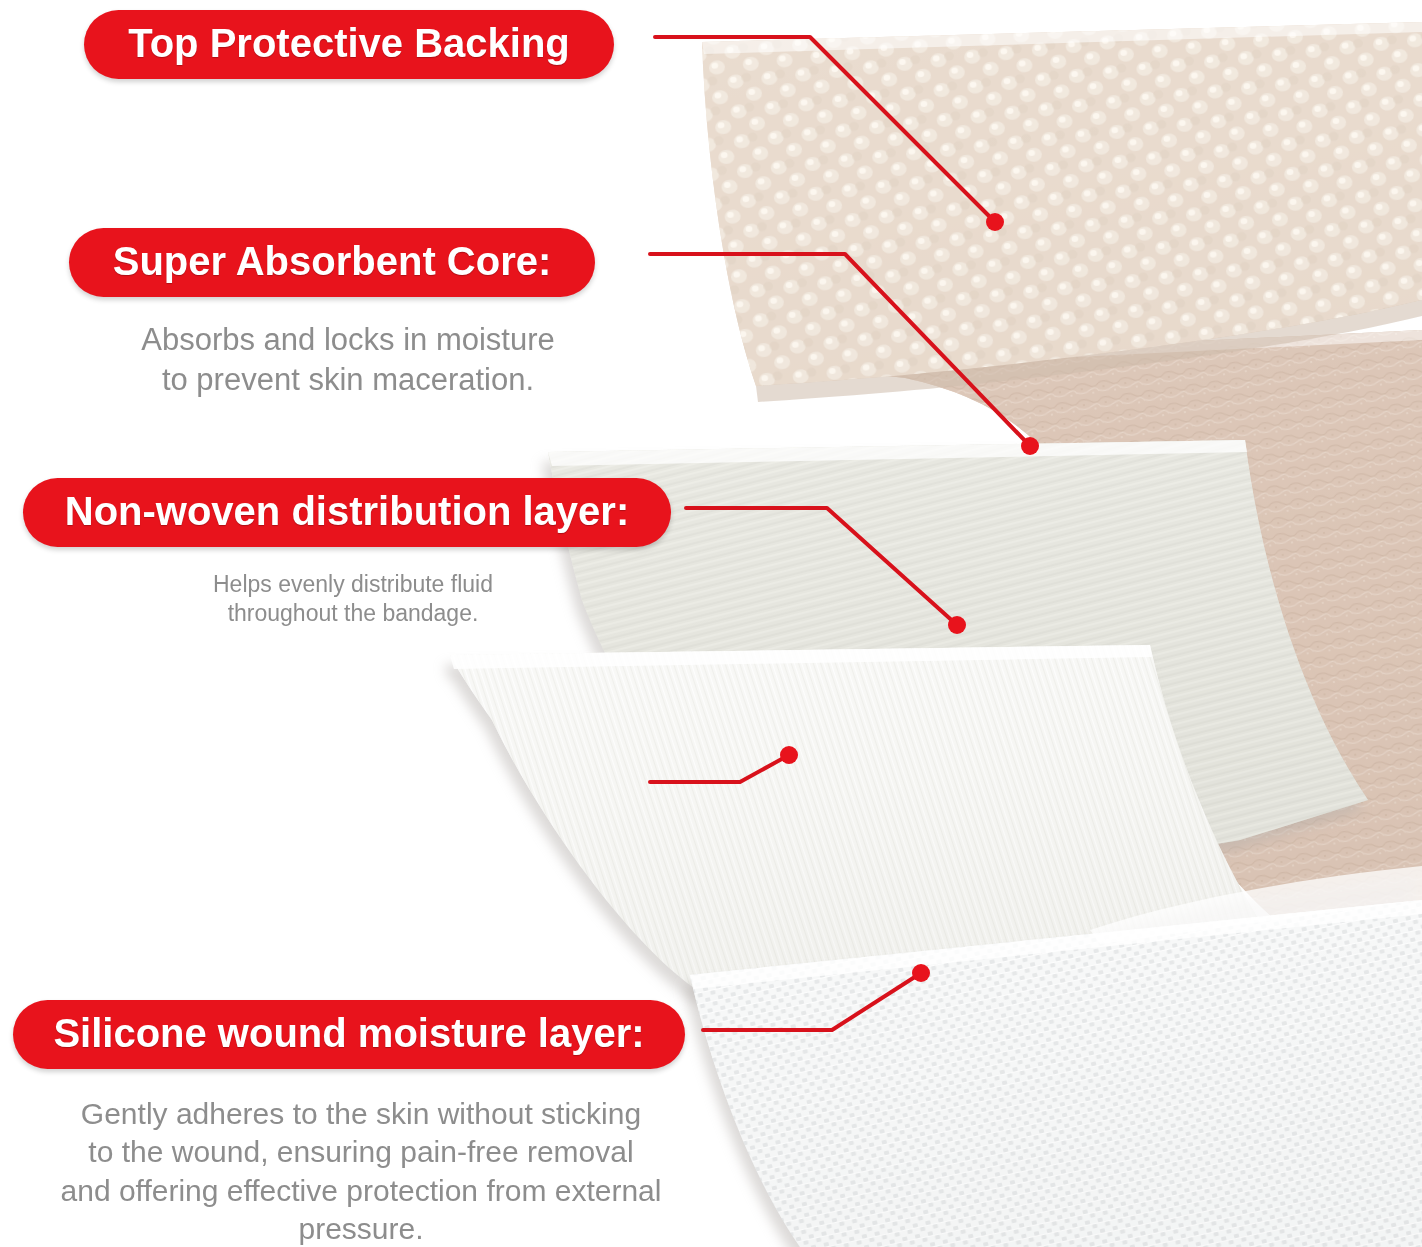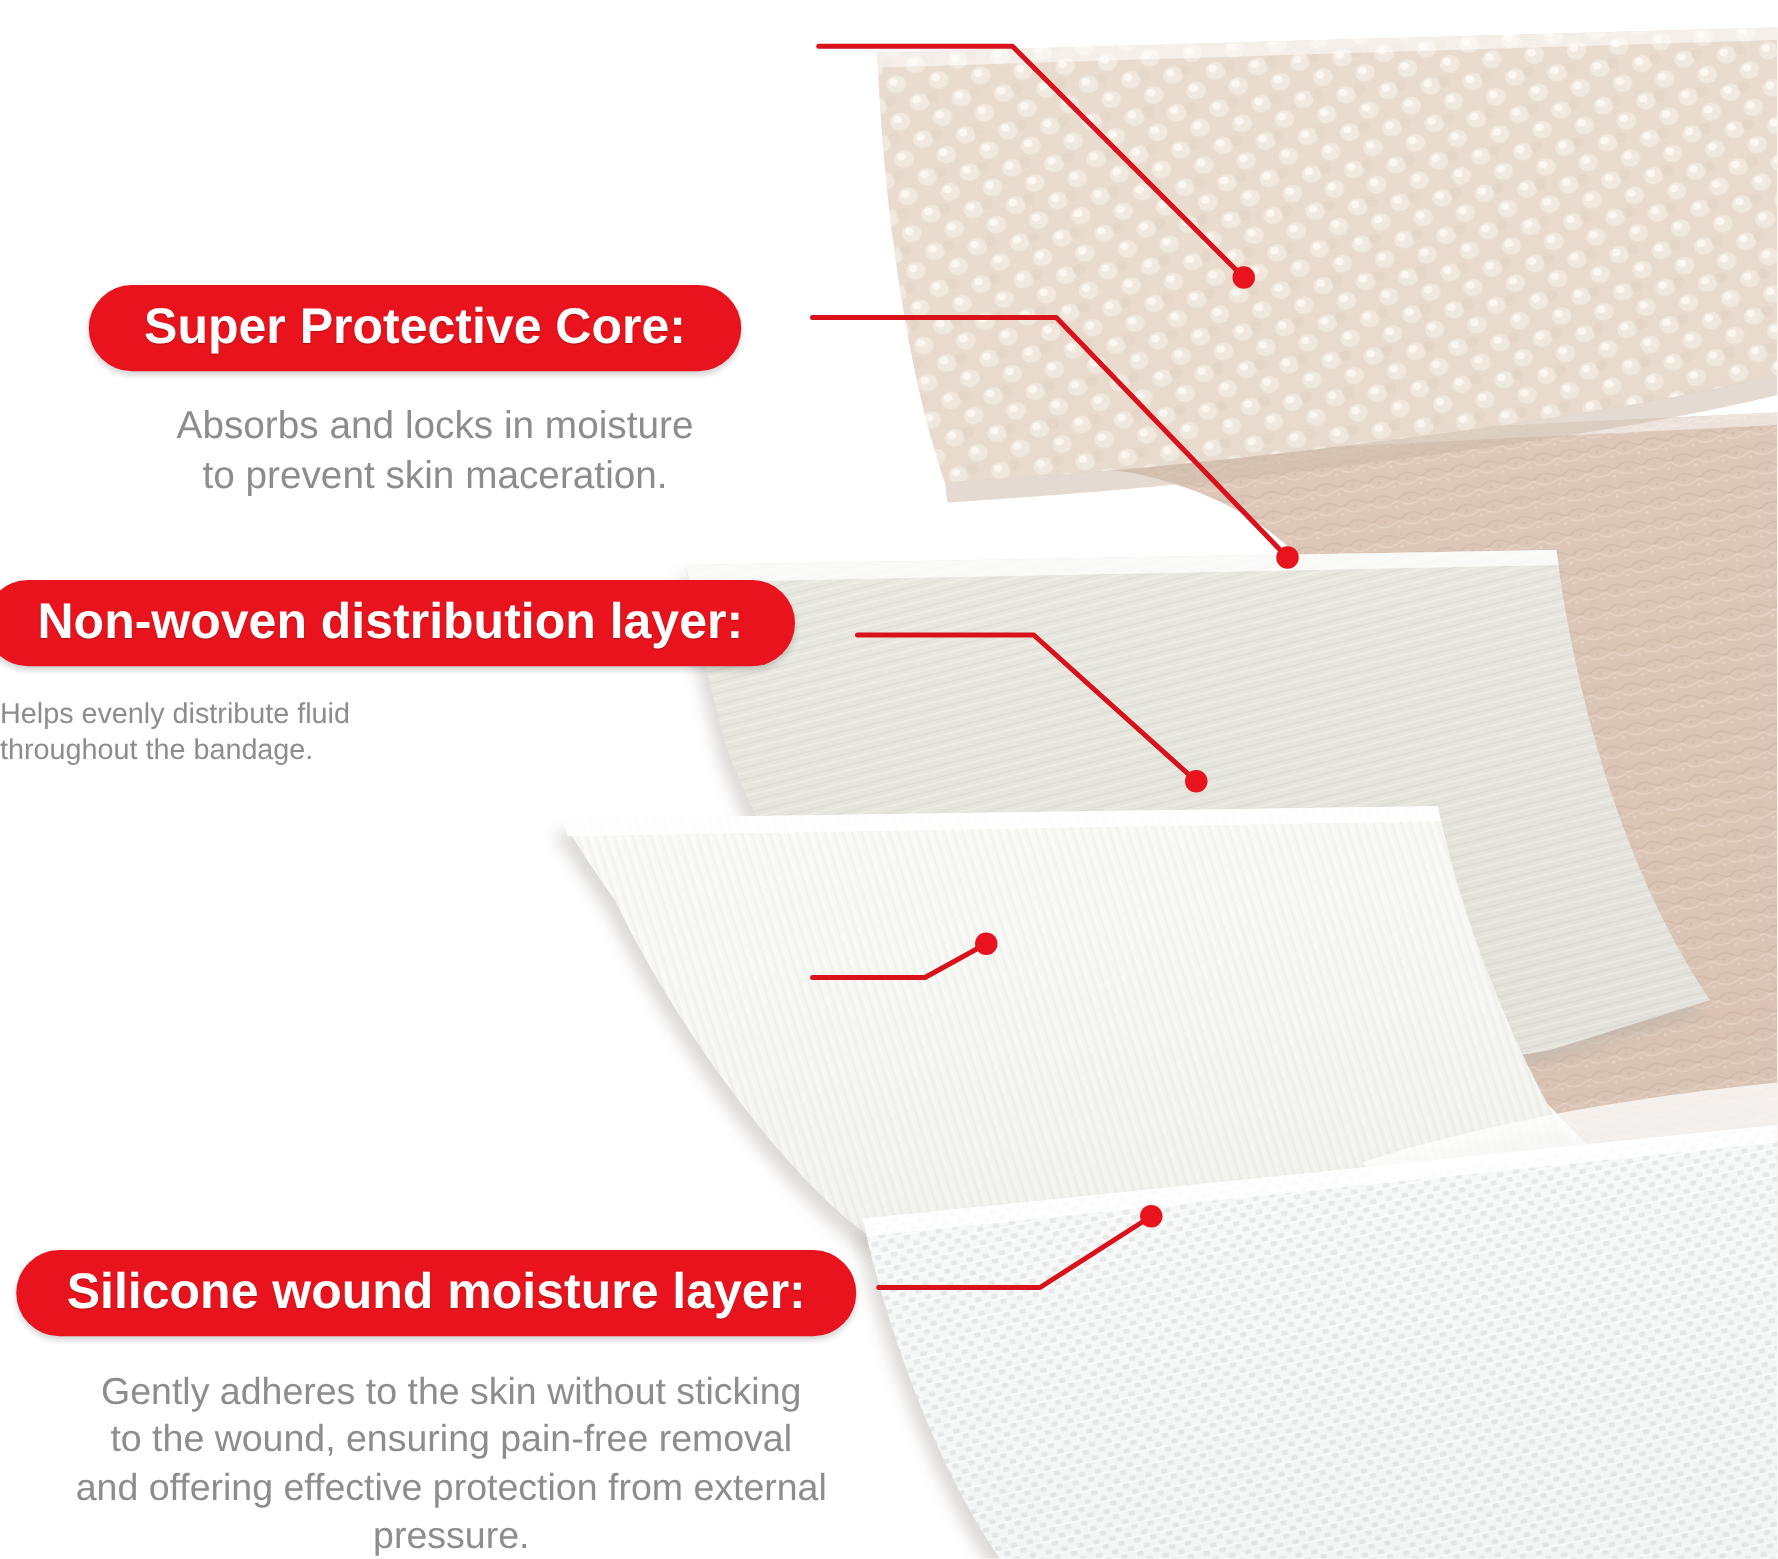--- a/index.html
+++ b/index.html
@@ -57,21 +57,21 @@
 
   
   #callout-1{ left:0px;   top:10px;  width:690px; text-align:center; }
   #callout-1 .badge{ font-size:40px; padding:13px 44px 16px 44px; margin-left:8px;}
   #callout-1 .desc{ font-size:31px; margin-top:21px; }
 
   #callout-2{ left:0px;   top:228px; width:672px; text-align:center; }
   #callout-2 .badge{ font-size:40px; padding:13px 44px 16px 44px; margin-left:-8px;}
   #callout-2 .desc{ font-size:31px; margin-top:23px;margin-left:24px; }
 
-  #callout-3{ left:0px;   top:464px; width:706px; text-align:left; }
+  #callout-3{ left:0px;   top:478px; width:706px; text-align:center; }
   #callout-3 .badge{ font-size:40px; padding:13px 42px 16px 42px; margin-left:-12px;}
   #callout-3 .desc{ font-size:23px; margin-top:23px; }
 
   #callout-4{ left:0px;   top:752px; width:700px; text-align:center; }
   #callout-4 .badge{ font-size:40px; padding:13px 44px 16px 44px; margin-left:-16px;}
   #callout-4 .desc{ font-size:31px; margin-top:25px; }
 
   #callout-5{ left:0px;   top:1000px; width:722px; text-align:center; }
   #callout-5 .badge{ font-size:40px; padding:13px 40px 16px 40px; margin-left:-24px;}
   #callout-5 .desc{ font-size:30px; margin-top:26px; }
@@ -240,24 +240,25 @@
         <circle cx="995" cy="222" r="9"></circle>
         <circle cx="1030" cy="446" r="9"></circle>
         <circle cx="957" cy="625" r="9"></circle>
         <circle cx="789" cy="755" r="9"></circle>
         <circle cx="921" cy="973" r="9"></circle>
       </g>
     </svg>
   </div>
 
   <div class="callout" id="callout-1">
+    <div class="badge">Top Protective Backing</div>
   </div>
 
   <div class="callout" id="callout-2">
-    <div class="badge">Super Protective Core:</div>
+    <div class="badge">Super Absorbent Core:</div>
     <div class="desc">Absorbs and locks in moisture
 to prevent skin maceration.</div>
   </div>
 
   <div class="callout" id="callout-3">
     <div class="badge">Non-woven distribution layer:</div>
     <div class="desc">Helps evenly distribute fluid
 throughout the bandage.</div>
   </div>
 

